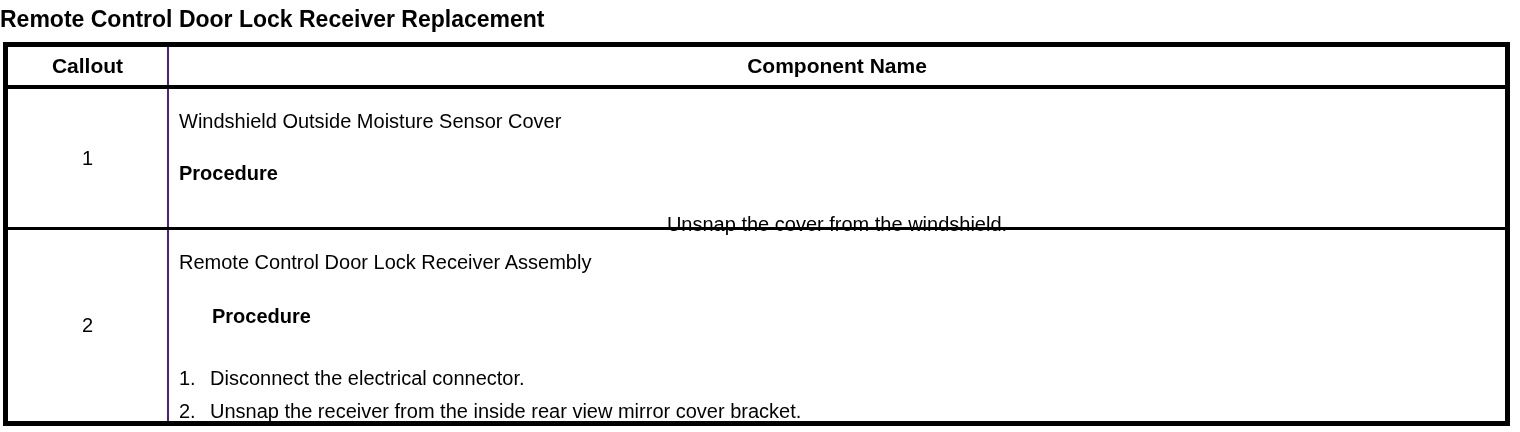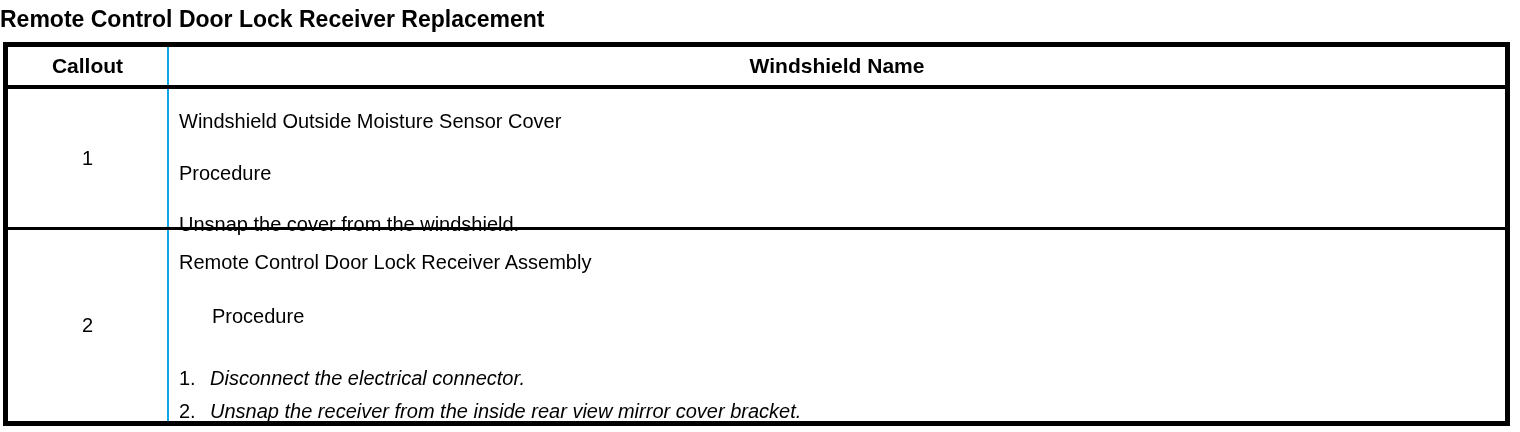--- a/index.html
+++ b/index.html
@@ -48,21 +48,21 @@
   .tr.body-row-1 {
     height: 141px;
     border-bottom: 3px solid #000000;
   }
   .tr.body-row-2 {
     height: 191px;
   }
   .callout-cell {
     width: 161px;
     box-sizing: border-box;
-    border-right: 2px solid #0ea5e9;
+    border-right: 2px solid #4c1d95;
     display: flex;
     align-items: center;
     justify-content: center;
     flex-shrink: 0;
   }
   .component-cell {
     flex: 1;
     box-sizing: border-box;
     padding: 0 10px;
   }
@@ -81,59 +81,59 @@
   .line {
     font-size: 20px;
     line-height: 23px;
   }
   .component-name {
     margin-top: 21px;
   }
   .body-row-2 .component-name {
   }
   .procedure-heading {
-    font-weight: normal;
+    font-weight: bold;
     margin-top: 29px;
   }
   .body-row-2 .procedure-heading {
     margin-top: 31px;
     margin-left: 33px;
   }
   .procedure-text {
     margin-top: 28px;
+    text-align: center;
   }
   .steps {
     margin-top: 34px;
   }
   .step {
     display: flex;
     font-size: 20px;
     line-height: 33px;
   }
   .step-num {
     width: 24px;
     flex-shrink: 0;
   }
   .step-text {
     padding-left: 7px;
-    font-style: italic;
   }
 </style>
 </head>
 <body>
 
 <div class="page">
 
   <div class="doc-title">Remote Control Door Lock Receiver Replacement</div>
 
   <div class="parts-table">
 
     <div class="tr header-row">
       <div class="callout-cell">Callout</div>
-      <div class="component-cell">Windshield Name</div>
+      <div class="component-cell">Component Name</div>
     </div>
 
     <div class="tr body-row-1">
       <div class="callout-cell">
         <span class="callout-num">1</span>
       </div>
       <div class="component-cell">
         <div class="line component-name">Windshield Outside Moisture Sensor Cover</div>
         <div class="line procedure-heading">Procedure</div>
         <div class="line procedure-text">Unsnap the cover from the windshield.</div>

